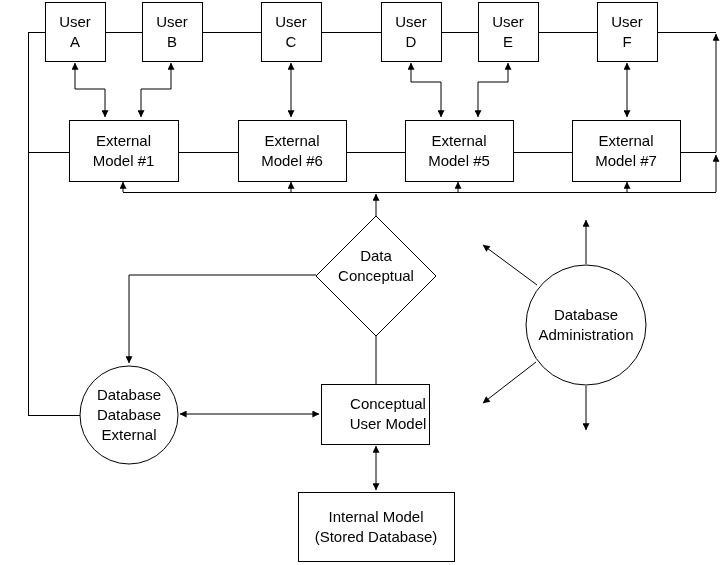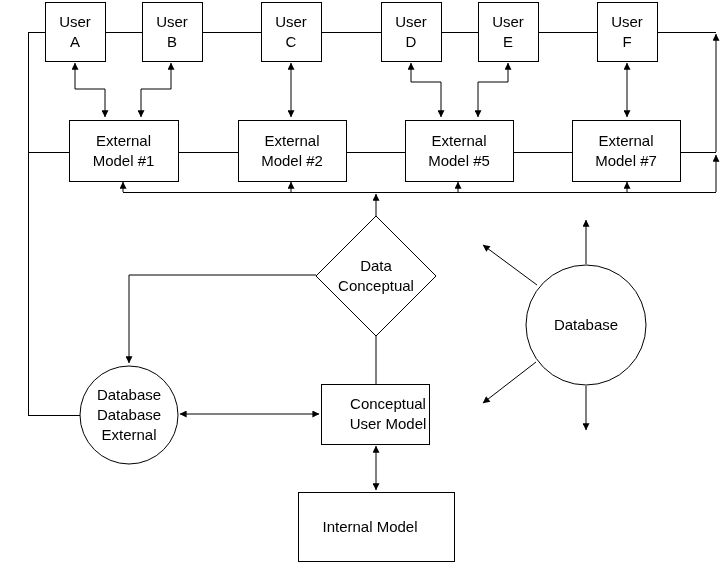--- a/index.html
+++ b/index.html
@@ -105,48 +105,50 @@
     <span>User</span>
     <span>F</span>
   </div>
 
   <div class="lbl" style="left:69px;top:120px;width:109px;height:61px">
     <span>External</span>
     <span>Model #1</span>
   </div>
   <div class="lbl" style="left:238px;top:120px;width:108px;height:61px">
     <span>External</span>
-    <span>Model #2</span>
+    <span>Model #6</span>
   </div>
   <div class="lbl" style="left:405px;top:120px;width:108px;height:61px">
     <span>External</span>
     <span>Model #5</span>
   </div>
   <div class="lbl" style="left:572px;top:120px;width:108px;height:61px">
     <span>External</span>
     <span>Model #7</span>
   </div>
 
-  <div class="lbl" style="left:316px;top:246px;width:120px;height:60px">
+  <div class="lbl" style="left:316px;top:236px;width:120px;height:60px">
     <span>Data</span>
     <span>Conceptual</span>
   </div>
 
   <div class="lbl" style="left:526px;top:265px;width:120px;height:120px">
     <span>Database</span>
+    <span>Administration</span>
   </div>
 
   <div class="lbl" style="left:80px;top:366px;width:98px;height:98px">
     <span>Database</span>
     <span>Database</span>
     <span>External</span>
   </div>
 
   <div class="lbl" style="left:334px;top:384px;width:108px;height:60px">
     <span>Conceptual</span>
     <span>User Model</span>
   </div>
 
-  <div class="lbl" style="left:292px;top:492px;width:156px;height:69px">
+  <div class="lbl" style="left:298px;top:492px;width:156px;height:69px">
     <span>Internal Model</span>
+    <span>(Stored Database)</span>
   </div>
 
 </div>
 
 </body></html>

